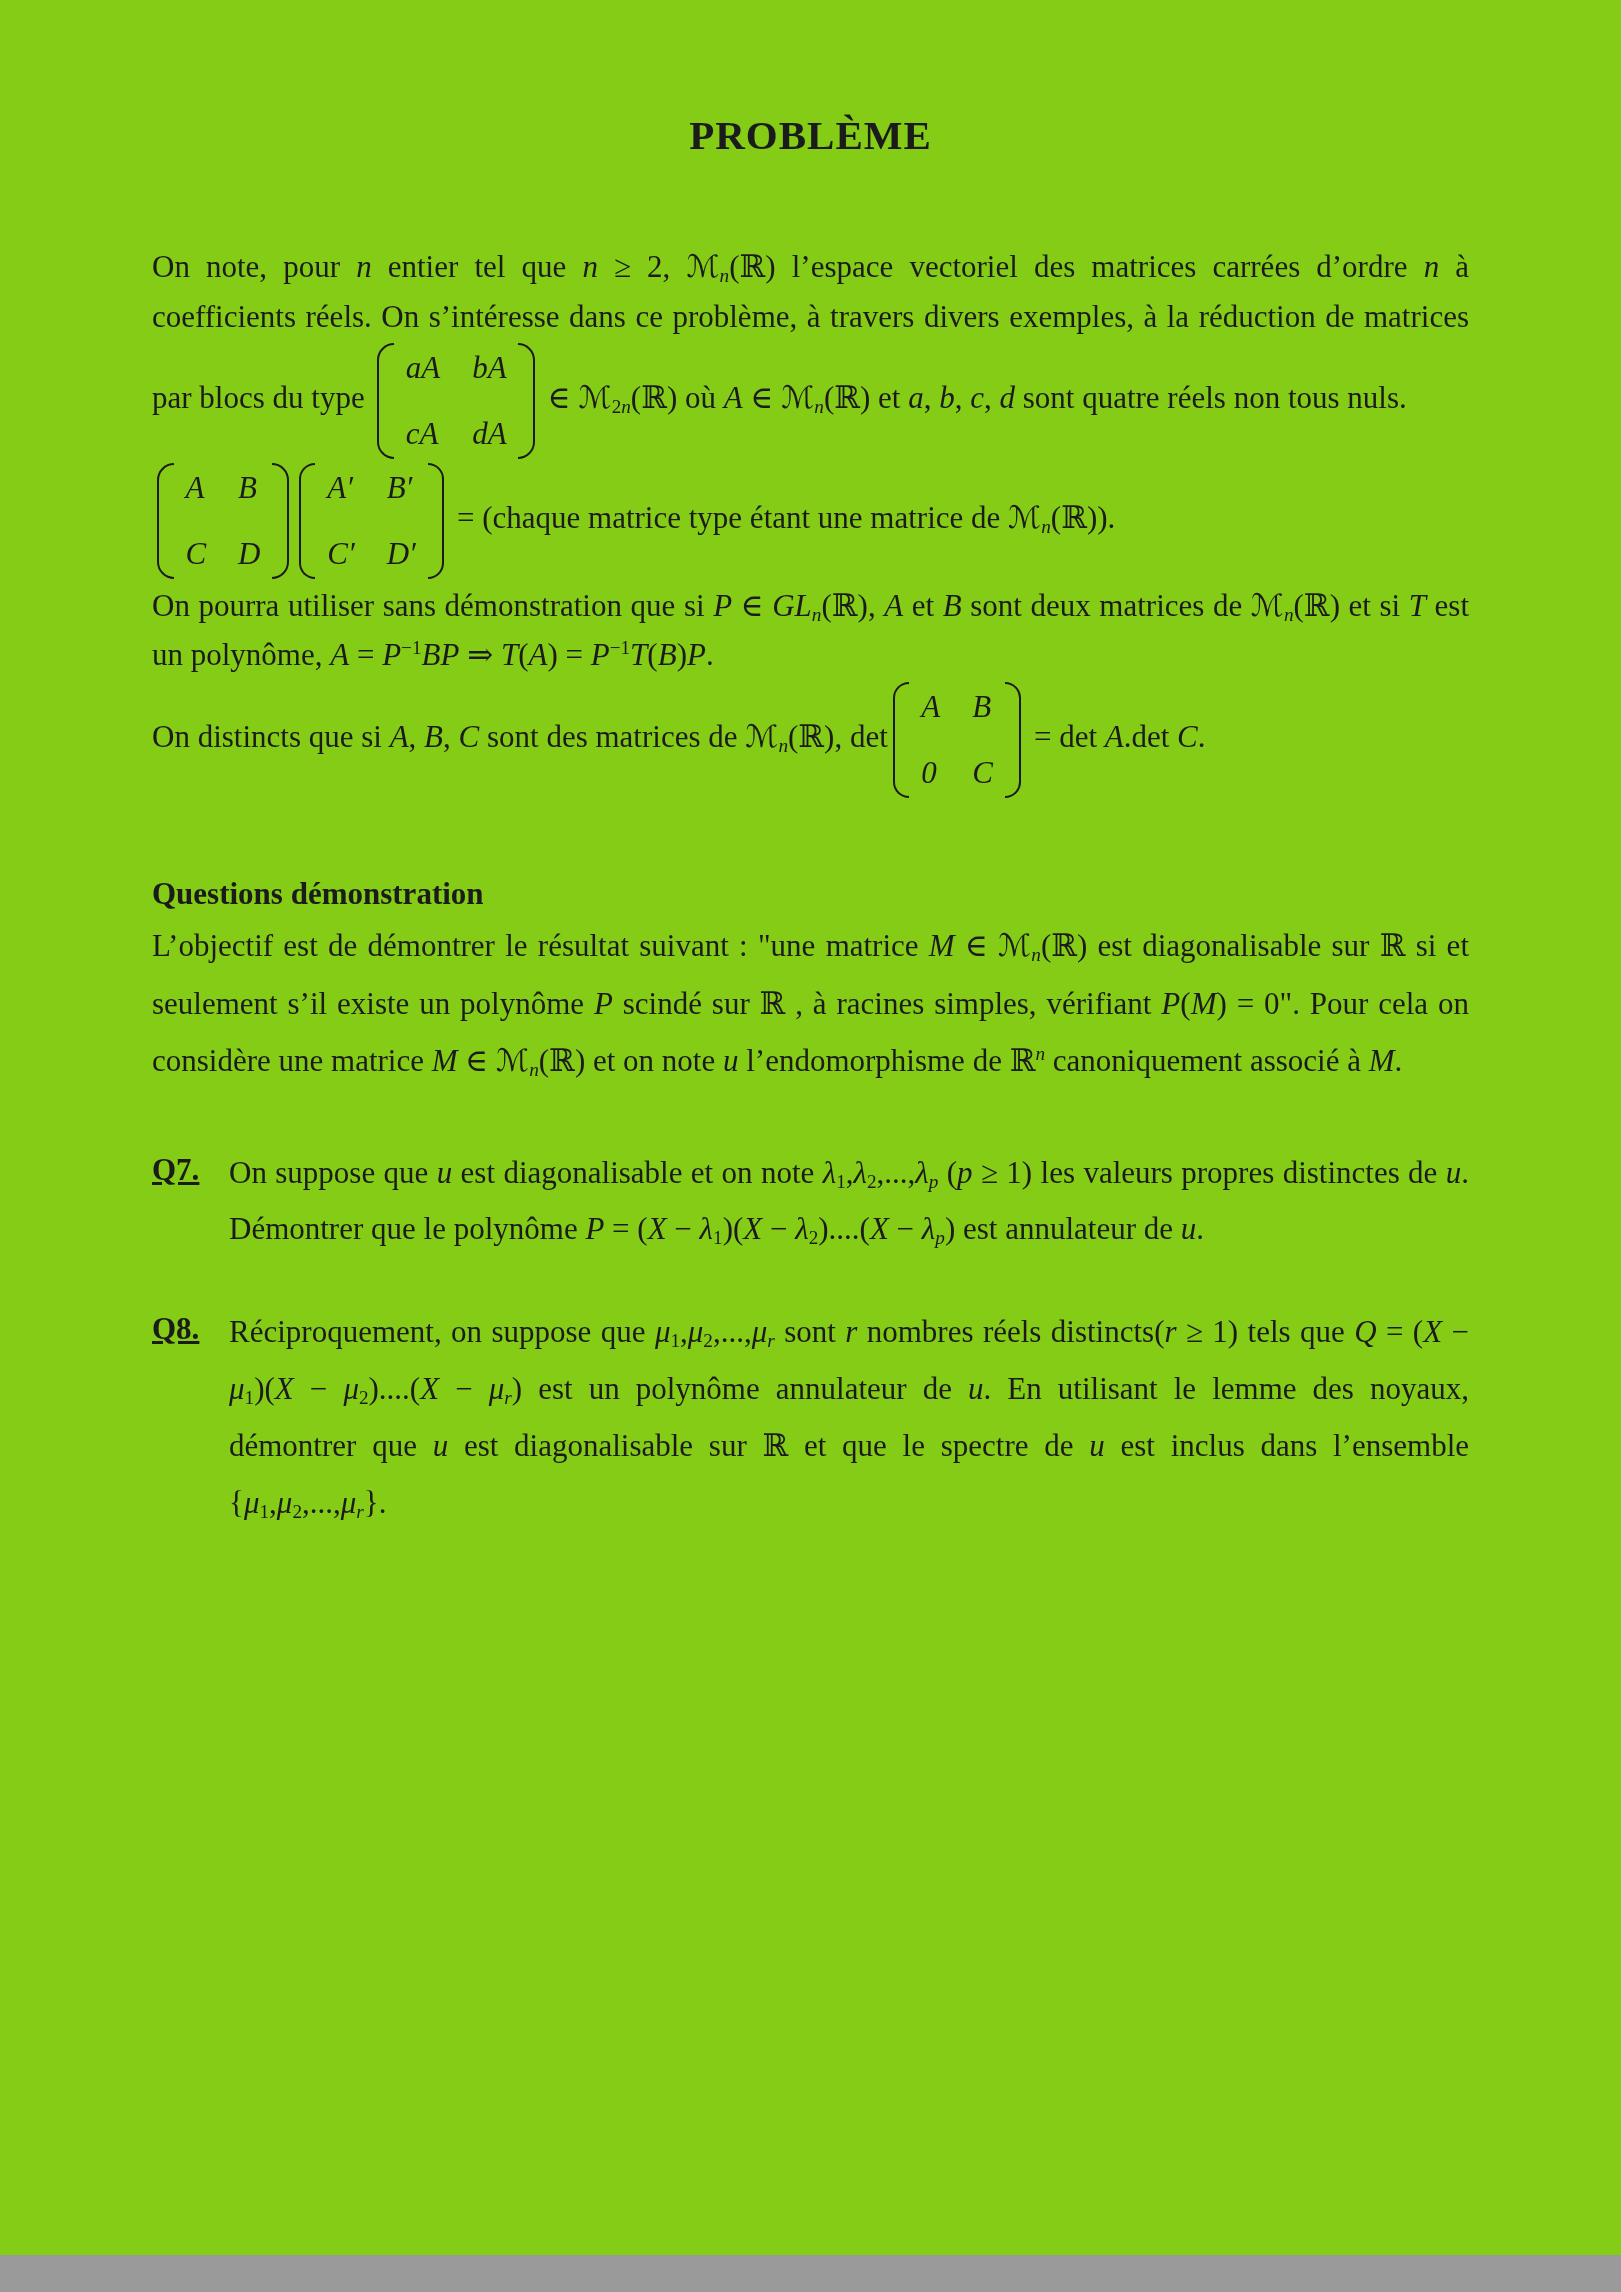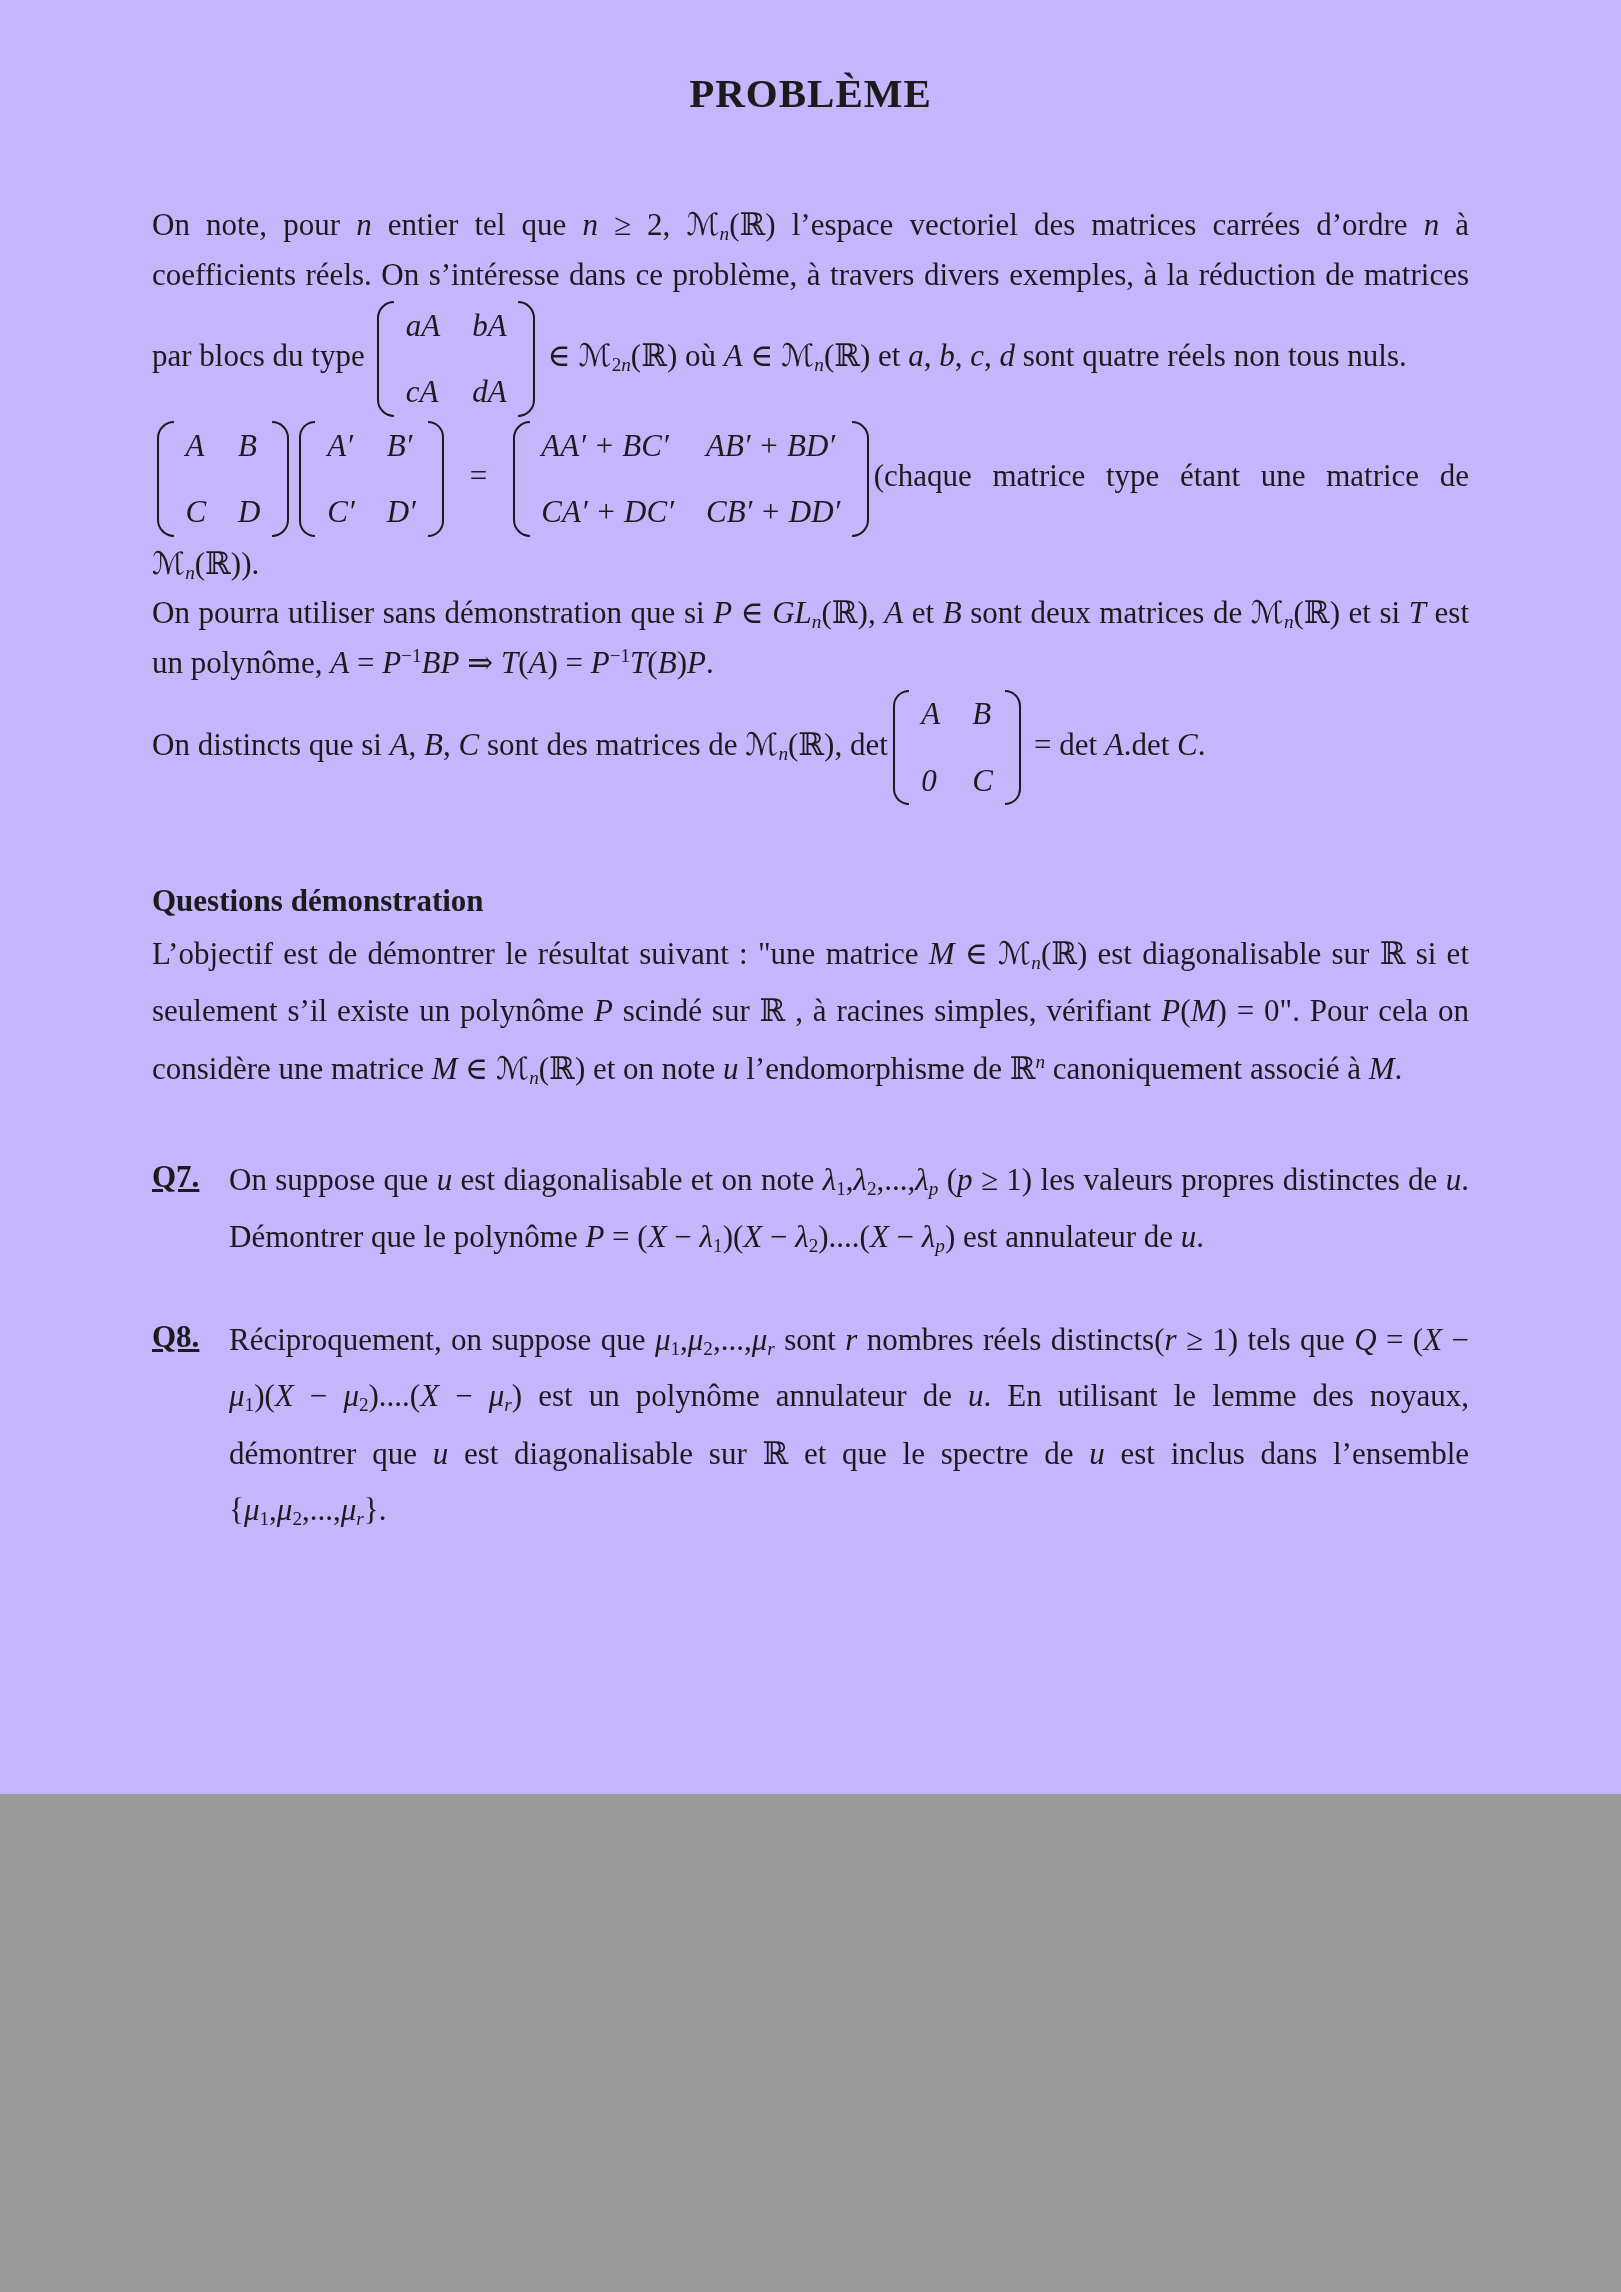--- a/index.html
+++ b/index.html
@@ -1,21 +1,21 @@
 <!DOCTYPE html>
 <html><head>
 <meta charset="utf-8">
 <style>
   html,body{margin:0;padding:0;background:#9a9a9a;}
   .page{
     position:relative;
-    width:1621px;height:1794px;
-    background:#c4b5fd;
+    width:1621px;height:2255px;
+    background:#84cc16;
     box-sizing:border-box;
-    padding:71px 152px 0 152px;
+    padding:113px 152px 0 152px;
     font-family:"Liberation Serif","DejaVu Serif","DejaVu Sans",serif;
     font-size:31px;
     line-height:1.6;
     color:#1b1b1b;
   }
   h1.title{
     margin:0 0 84px 0;
     text-align:center;
     font-size:41px;
     font-weight:700;
@@ -115,30 +115,21 @@
         <span class="mxp r"></span>
       </span><span class="mx">
         <span class="mxp l"></span>
         <span class="mxg" style="grid-template-columns: repeat(2, auto);">
           <span class="mxc">A′</span>
           <span class="mxc">B′</span>
           <span class="mxc">C′</span>
           <span class="mxc">D′</span>
         </span>
         <span class="mxp r"></span>
-      </span><span> = </span><span class="mx">
-        <span class="mxp l"></span>
-        <span class="mxg" style="grid-template-columns: repeat(2, auto);">
-          <span class="mxc">AA′ + BC′</span>
-          <span class="mxc">AB′ + BD′</span>
-          <span class="mxc">CA′ + DC′</span>
-          <span class="mxc">CB′ + DD′</span>
-        </span>
-        <span class="mxp r"></span>
-      </span><span>(chaque matrice type étant une matrice de </span><span class="scr">ℳ</span><sub class="it">n</sub><span>(</span><span class="bb">ℝ</span><span>)).</span></p>
+      </span><span> = </span><span>(chaque matrice type étant une matrice de </span><span class="scr">ℳ</span><sub class="it">n</sub><span>(</span><span class="bb">ℝ</span><span>)).</span></p>
 
   <p class="para mt-m"><span>On pourra utiliser sans démonstration que si </span><span class="it">P</span><span> ∈ </span><span class="it">GL</span><sub class="it">n</sub><span>(</span><span class="bb">ℝ</span><span>), </span><span class="it">A</span><span> et </span><span class="it">B</span><span> sont deux matrices de </span><span class="scr">ℳ</span><sub class="it">n</sub><span>(</span><span class="bb">ℝ</span><span>) et si </span><span class="it">T</span><span> est un polynôme, </span><span class="it">A</span><span> = </span><span class="it">P</span><sup>−1</sup><span class="it">BP</span><span> ⇒ </span><span class="it">T</span><span>(</span><span class="it">A</span><span>) = </span><span class="it">P</span><sup>−1</sup><span class="it">T</span><span>(</span><span class="it">B</span><span>)</span><span class="it">P</span><span>.</span></p>
 
   <p class="para mt-l"><span>On distincts que si </span><span class="it">A</span><span>, </span><span class="it">B</span><span>, </span><span class="it">C</span><span> sont des matrices de </span><span class="scr">ℳ</span><sub class="it">n</sub><span>(</span><span class="bb">ℝ</span><span>), det</span><span class="mx">
         <span class="mxp l"></span>
         <span class="mxg" style="grid-template-columns: repeat(2, auto);">
           <span class="mxc">A</span>
           <span class="mxc">B</span>
           <span class="mxc">0</span>
           <span class="mxc">C</span>

